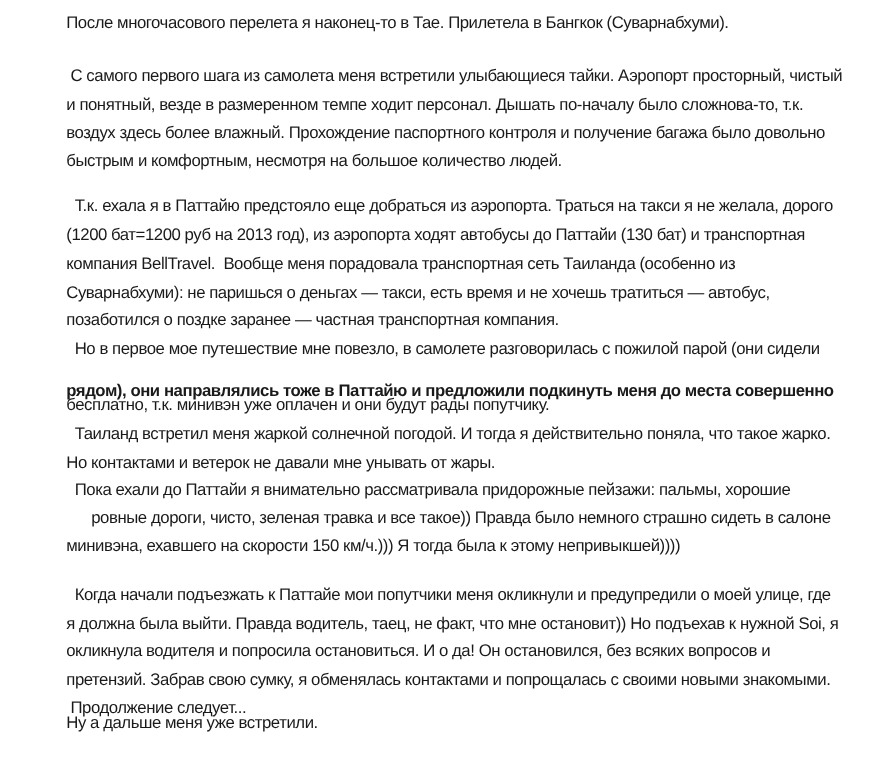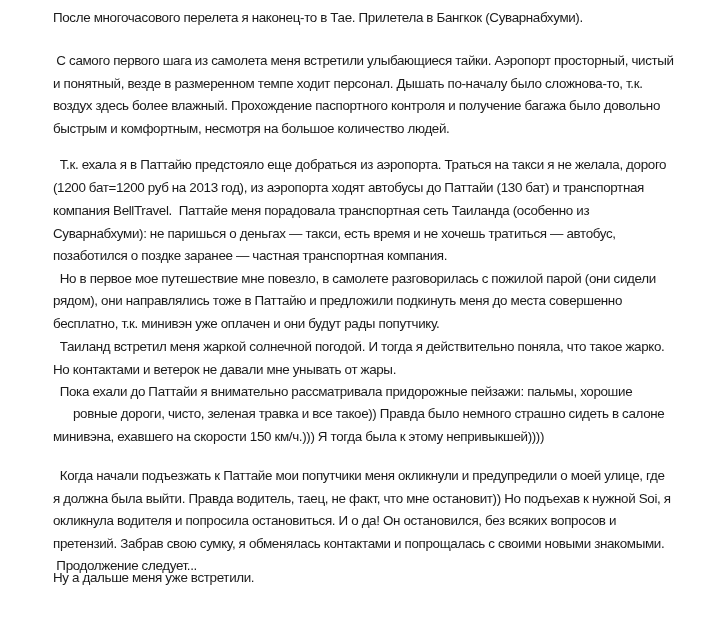--- a/index.html
+++ b/index.html
@@ -36,25 +36,25 @@
 <body>
 
 <div class="doc">
   <div class="line" style="top: 9px; white-space: pre;">После многочасового перелета я наконец-то в Тае. Прилетела в Бангкок (Суварнабхуми).</div>
   <div class="line" style="top: 52px; white-space: pre;"> С самого первого шага из самолета меня встретили улыбающиеся тайки. Аэропорт просторный, чистый</div>
   <div class="line" style="top: 75px; white-space: pre;">и понятный, везде в размеренном темпе ходит персонал. Дышать по-началу было сложнова-то, т.к.</div>
   <div class="line" style="top: 97px; white-space: pre;">воздух здесь более влажный. Прохождение паспортного контроля и получение багажа было довольно</div>
   <div class="line" style="top: 120px; white-space: pre;">быстрым и комфортным, несмотря на большое количество людей.</div>
   <div class="line" style="top: 156px; white-space: pre;">  Т.к. ехала я в Паттайю предстояло еще добраться из аэропорта. Траться на такси я не желала, дорого</div>
   <div class="line" style="top: 179px; white-space: pre;">(1200 бат=1200 руб на 2013 год), из аэропорта ходят автобусы до Паттайи (130 бат) и транспортная</div>
-  <div class="line" style="top: 202px; white-space: pre;">компания BellTravel.  Паттайе меня порадовала транспортная сеть Таиланда (особенно из</div>
+  <div class="line" style="top: 202px; white-space: pre;">компания BellTravel.  Вообще меня порадовала транспортная сеть Таиланда (особенно из</div>
   <div class="line" style="top: 225px; white-space: pre;">Суварнабхуми): не паришься о деньгах — такси, есть время и не хочешь тратиться — автобус,</div>
   <div class="line" style="top: 247px; white-space: pre;">позаботился о поздке заранее — частная транспортная компания.</div>
   <div class="line" style="top: 270px; white-space: pre;">  Но в первое мое путешествие мне повезло, в самолете разговорилась с пожилой парой (они сидели</div>
-  <div class="line" style="top: 292px; white-space: pre;">рядом), они направлялись тоже в Паттайю и предложили подкинуть меня до места совершенно</div>
+  <div class="line" style="top: 304px; white-space: pre; font-weight: bold;">рядом), они направлялись тоже в Паттайю и предложили подкинуть меня до места совершенно</div>
   <div class="line" style="top: 315px; white-space: pre;">бесплатно, т.к. минивэн уже оплачен и они будут рады попутчику.</div>
   <div class="line" style="top: 338px; white-space: pre;">  Таиланд встретил меня жаркой солнечной погодой. И тогда я действительно поняла, что такое жарко.</div>
   <div class="line" style="top: 361px; white-space: pre;">Но контактами и ветерок не давали мне унывать от жары.</div>
   <div class="line" style="top: 383px; white-space: pre;">  Пока ехали до Паттайи я внимательно рассматривала придорожные пейзажи: пальмы, хорошие</div>
   <div class="line" style="top: 405px; white-space: pre; padding-left: 20px;">ровные дороги, чисто, зеленая травка и все такое)) Правда было немного страшно сидеть в салоне</div>
   <div class="line" style="top: 428px; white-space: pre;">минивэна, ехавшего на скорости 150 км/ч.))) Я тогда была к этому непривыкшей))))</div>
   <div class="line" style="top: 467px; white-space: pre;">  Когда начали подъезжать к Паттайе мои попутчики меня окликнули и предупредили о моей улице, где</div>
   <div class="line" style="top: 490px; white-space: pre;">я должна была выйти. Правда водитель, таец, не факт, что мне остановит)) Но подъехав к нужной Soi, я</div>
   <div class="line" style="top: 512px; white-space: pre;">окликнула водителя и попросила остановиться. И о да! Он остановился, без всяких вопросов и</div>
   <div class="line" style="top: 535px; white-space: pre;">претензий. Забрав свою сумку, я обменялась контактами и попрощалась с своими новыми знакомыми.</div>

